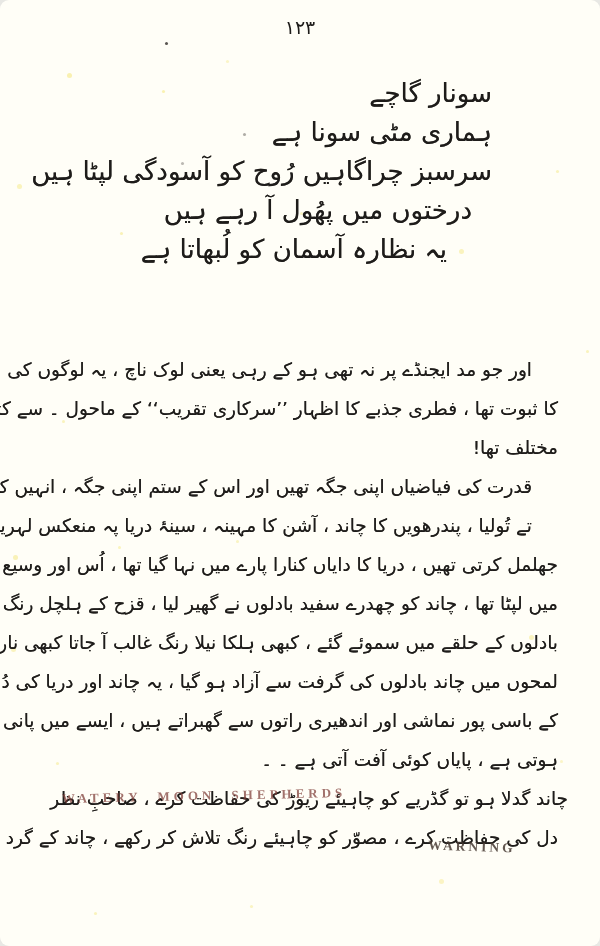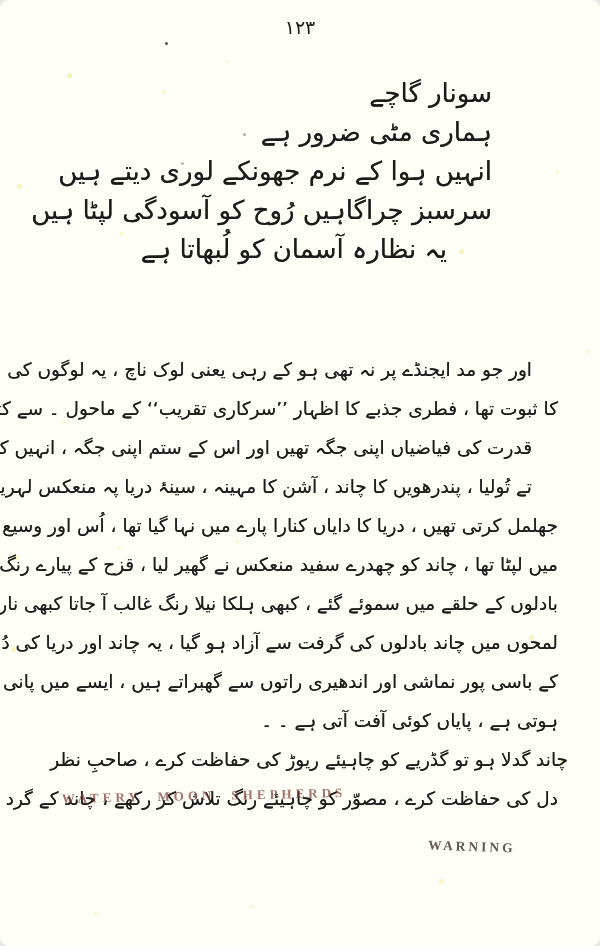--- a/index.html
+++ b/index.html
@@ -134,33 +134,34 @@
 
 <div class="page">
 
   <div class="speckles"></div>
   <div class="darkspecks"></div>
 
   <div class="page-number">۱۲۳</div>
 
   <div class="poem">
     <div class="vline">سونار گاچے</div>
-    <div class="vline">ہماری مٹی ضرور ہے</div>
-    <div class="vline">انہیں ہوا کے نرم جھونکے لوری دیتے ہیں</div>
+    <div class="vline">ہماری مٹی سونا ہے</div>
     <div class="vline">سرسبز چراگاہیں رُوح کو آسودگی لپٹا ہیں</div>
+    <div class="vline shift1">درختوں میں پھُول آ رہے ہیں</div>
     <div class="vline shift2">یہ نظارہ آسمان کو لُبھاتا ہے</div>
   </div>
 
   <div class="prose">
     <div class="pline indent">اور جو مد ایجنڈے پر نہ تھی ہو کے رہی یعنی لوک ناچ ، یہ لوگوں کی بے پایاں خوشی</div>
     <div class="pline">کا ثبوت تھا ، فطری جذبے کا اظہار ’’سرکاری تقریب‘‘ کے ماحول ۔ سے کتنا</div>
+    <div class="pline">مختلف تھا!</div>
     <div class="pline indent">قدرت کی فیاضیاں اپنی جگہ تھیں اور اس کے ستم اپنی جگہ ، انہیں کے مابین</div>
     <div class="pline indent">تے تُولیا ، پندرھویں کا چاند ، آشن کا مہینہ ، سینۂ دریا پہ منعکس لہریں جھلمل</div>
     <div class="pline">جھلمل کرتی تھیں ، دریا کا دایاں کنارا پارے میں نہا گیا تھا ، اُس اور وسیع پاٹ تاریکی</div>
-    <div class="pline">میں لپٹا تھا ، چاند کو چھدرے سفید منعکس نے گھیر لیا ، قزح کے پیارے رنگ</div>
+    <div class="pline">میں لپٹا تھا ، چاند کو چھدرے سفید بادلوں نے گھیر لیا ، قزح کے ہلچل رنگ</div>
     <div class="pline">بادلوں کے حلقے میں سموئے گئے ، کبھی ہلکا نیلا رنگ غالب آ جاتا کبھی نارنجی ، چند</div>
     <div class="pline">لمحوں میں چاند بادلوں کی گرفت سے آزاد ہو گیا ، یہ چاند اور دریا کی دُنیا ہے ، یہاں</div>
     <div class="pline">کے باسی پور نماشی اور اندھیری راتوں سے گھبراتے ہیں ، ایسے میں پانی میں ہلچل</div>
     <div class="pline">ہوتی ہے ، پایاں کوئی آفت آتی ہے ۔ ۔</div>
     <div class="pline wide">چاند گدلا ہو تو گڈریے کو چاہیئے ریوڑ کی حفاظت کرے ، صاحبِ نظر</div>
     <div class="pline">دل کی حفاظت کرے ، مصوّر کو چاہیئے رنگ تلاش کر رکھے ، چاند کے گرد اگرد</div>
   </div>
 
   <div class="stamp stamp-watery">WATERY MOON SHEPHERDS</div>
   <div class="stamp stamp-warning">WARNING</div>

